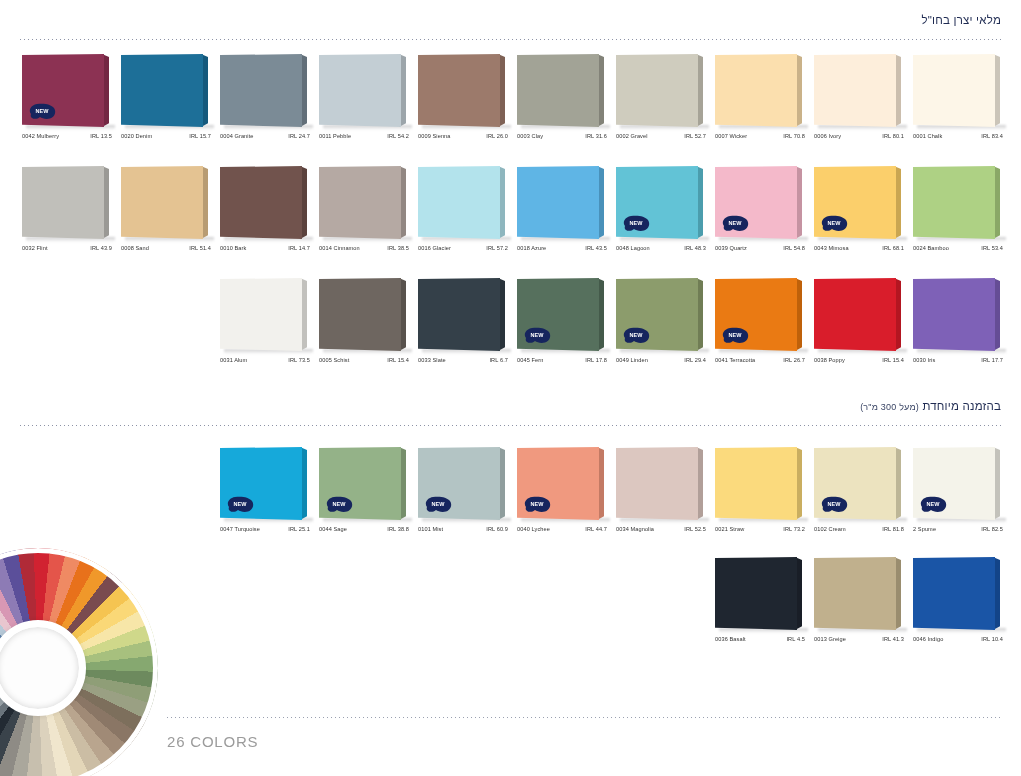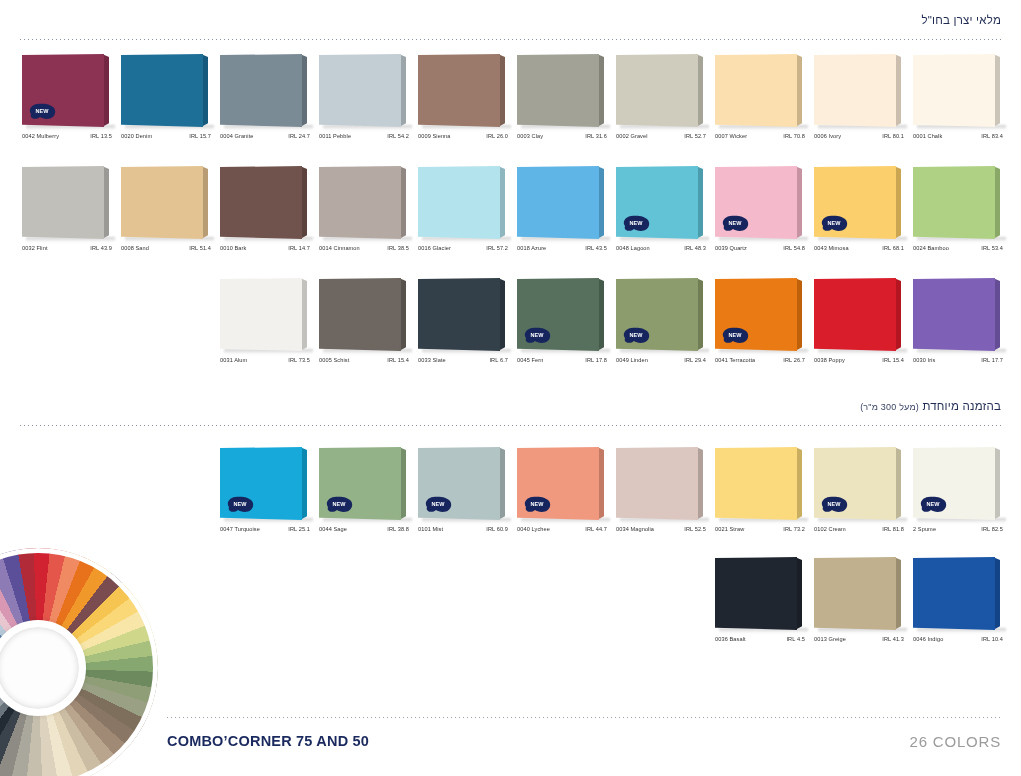--- a/index.html
+++ b/index.html
@@ -681,15 +681,14 @@
   </div>
 
 <div class="wheel">
   <div class="fan" id="wheel-fan" style="background: conic-gradient(from -96deg, rgb(27, 106, 165) 0deg, rgb(27, 106, 165) 7.83deg, rgb(47, 143, 192) 7.83deg, rgb(47, 143, 192) 15.65deg, rgb(134, 195, 220) 15.65deg, rgb(134, 195, 220) 23.48deg, rgb(45, 79, 116) 23.48deg, rgb(45, 79, 116) 31.3deg, rgb(29, 58, 99) 31.3deg, rgb(29, 58, 99) 39.13deg, rgb(93, 127, 168) 39.13deg, rgb(93, 127, 168) 46.96deg, rgb(183, 201, 216) 46.96deg, rgb(183, 201, 216) 54.78deg, rgb(232, 198, 207) 54.78deg, rgb(232, 198, 207) 62.61deg, rgb(216, 152, 180) 62.61deg, rgb(216, 152, 180) 70.43deg, rgb(141, 123, 181) 70.43deg, rgb(141, 123, 181) 78.26deg, rgb(91, 79, 154) 78.26deg, rgb(91, 79, 154) 86.09deg, rgb(176, 42, 55) 86.09deg, rgb(176, 42, 55) 93.91deg, rgb(209, 34, 49) 93.91deg, rgb(209, 34, 49) 101.74deg, rgb(228, 85, 74) 101.74deg, rgb(228, 85, 74) 109.57deg, rgb(239, 138, 99) 109.57deg, rgb(239, 138, 99) 117.39deg, rgb(232, 113, 27) 117.39deg, rgb(232, 113, 27) 125.22deg, rgb(240, 152, 42) 125.22deg, rgb(240, 152, 42) 133.04deg, rgb(122, 75, 79) 133.04deg, rgb(122, 75, 79) 140.87deg, rgb(245, 196, 81) 140.87deg, rgb(245, 196, 81) 148.7deg, rgb(250, 216, 119) 148.7deg, rgb(250, 216, 119) 156.52deg, rgb(247, 230, 168) 156.52deg, rgb(247, 230, 168) 164.35deg, rgb(207, 216, 138) 164.35deg, rgb(207, 216, 138) 172.17deg, rgb(167, 192, 126) 172.17deg, rgb(167, 192, 126) 180deg, rgb(134, 168, 112) 180deg, rgb(134, 168, 112) 187.83deg, rgb(109, 138, 94) 187.83deg, rgb(109, 138, 94) 195.65deg, rgb(143, 158, 119) 195.65deg, rgb(143, 158, 119) 203.48deg, rgb(154, 160, 131) 203.48deg, rgb(154, 160, 131) 211.3deg, rgb(125, 111, 92) 211.3deg, rgb(125, 111, 92) 219.13deg, rgb(138, 118, 101) 219.13deg, rgb(138, 118, 101) 226.96deg, rgb(160, 138, 118) 226.96deg, rgb(160, 138, 118) 234.78deg, rgb(185, 165, 142) 234.78deg, rgb(185, 165, 142) 242.61deg, rgb(203, 189, 164) 242.61deg, rgb(203, 189, 164) 250.43deg, rgb(227, 214, 184) 250.43deg, rgb(227, 214, 184) 258.26deg, rgb(240, 230, 205) 258.26deg, rgb(240, 230, 205) 266.09deg, rgb(220, 210, 189) 266.09deg, rgb(220, 210, 189) 273.91deg, rgb(199, 191, 174) 273.91deg, rgb(199, 191, 174) 281.74deg, rgb(170, 167, 156) 281.74deg, rgb(170, 167, 156) 289.57deg, rgb(142, 139, 133) 289.57deg, rgb(142, 139, 133) 297.39deg, rgb(58, 67, 75) 297.39deg, rgb(58, 67, 75) 305.22deg, rgb(34, 42, 51) 305.22deg, rgb(34, 42, 51) 313.04deg, rgb(106, 116, 124) 313.04deg, rgb(106, 116, 124) 320.87deg, rgb(151, 160, 166) 320.87deg, rgb(151, 160, 166) 328.7deg, rgb(195, 201, 204) 328.7deg, rgb(195, 201, 204) 336.52deg, rgb(223, 226, 225) 336.52deg, rgb(223, 226, 225) 344.35deg, rgb(181, 189, 184) 344.35deg, rgb(181, 189, 184) 352.17deg, rgb(149, 163, 156) 352.17deg, rgb(149, 163, 156) 360deg);"></div>
   <div class="ring-outer"></div>
   <div class="hub"></div>
 </div>
 
 <div class="footer-rule"></div>
 <div class="footer">
-  <div class="product">COMBO’CORNER 75 AND 50</div>
   <div class="count">26 COLORS</div>
 </div>
 
 </body></html>

